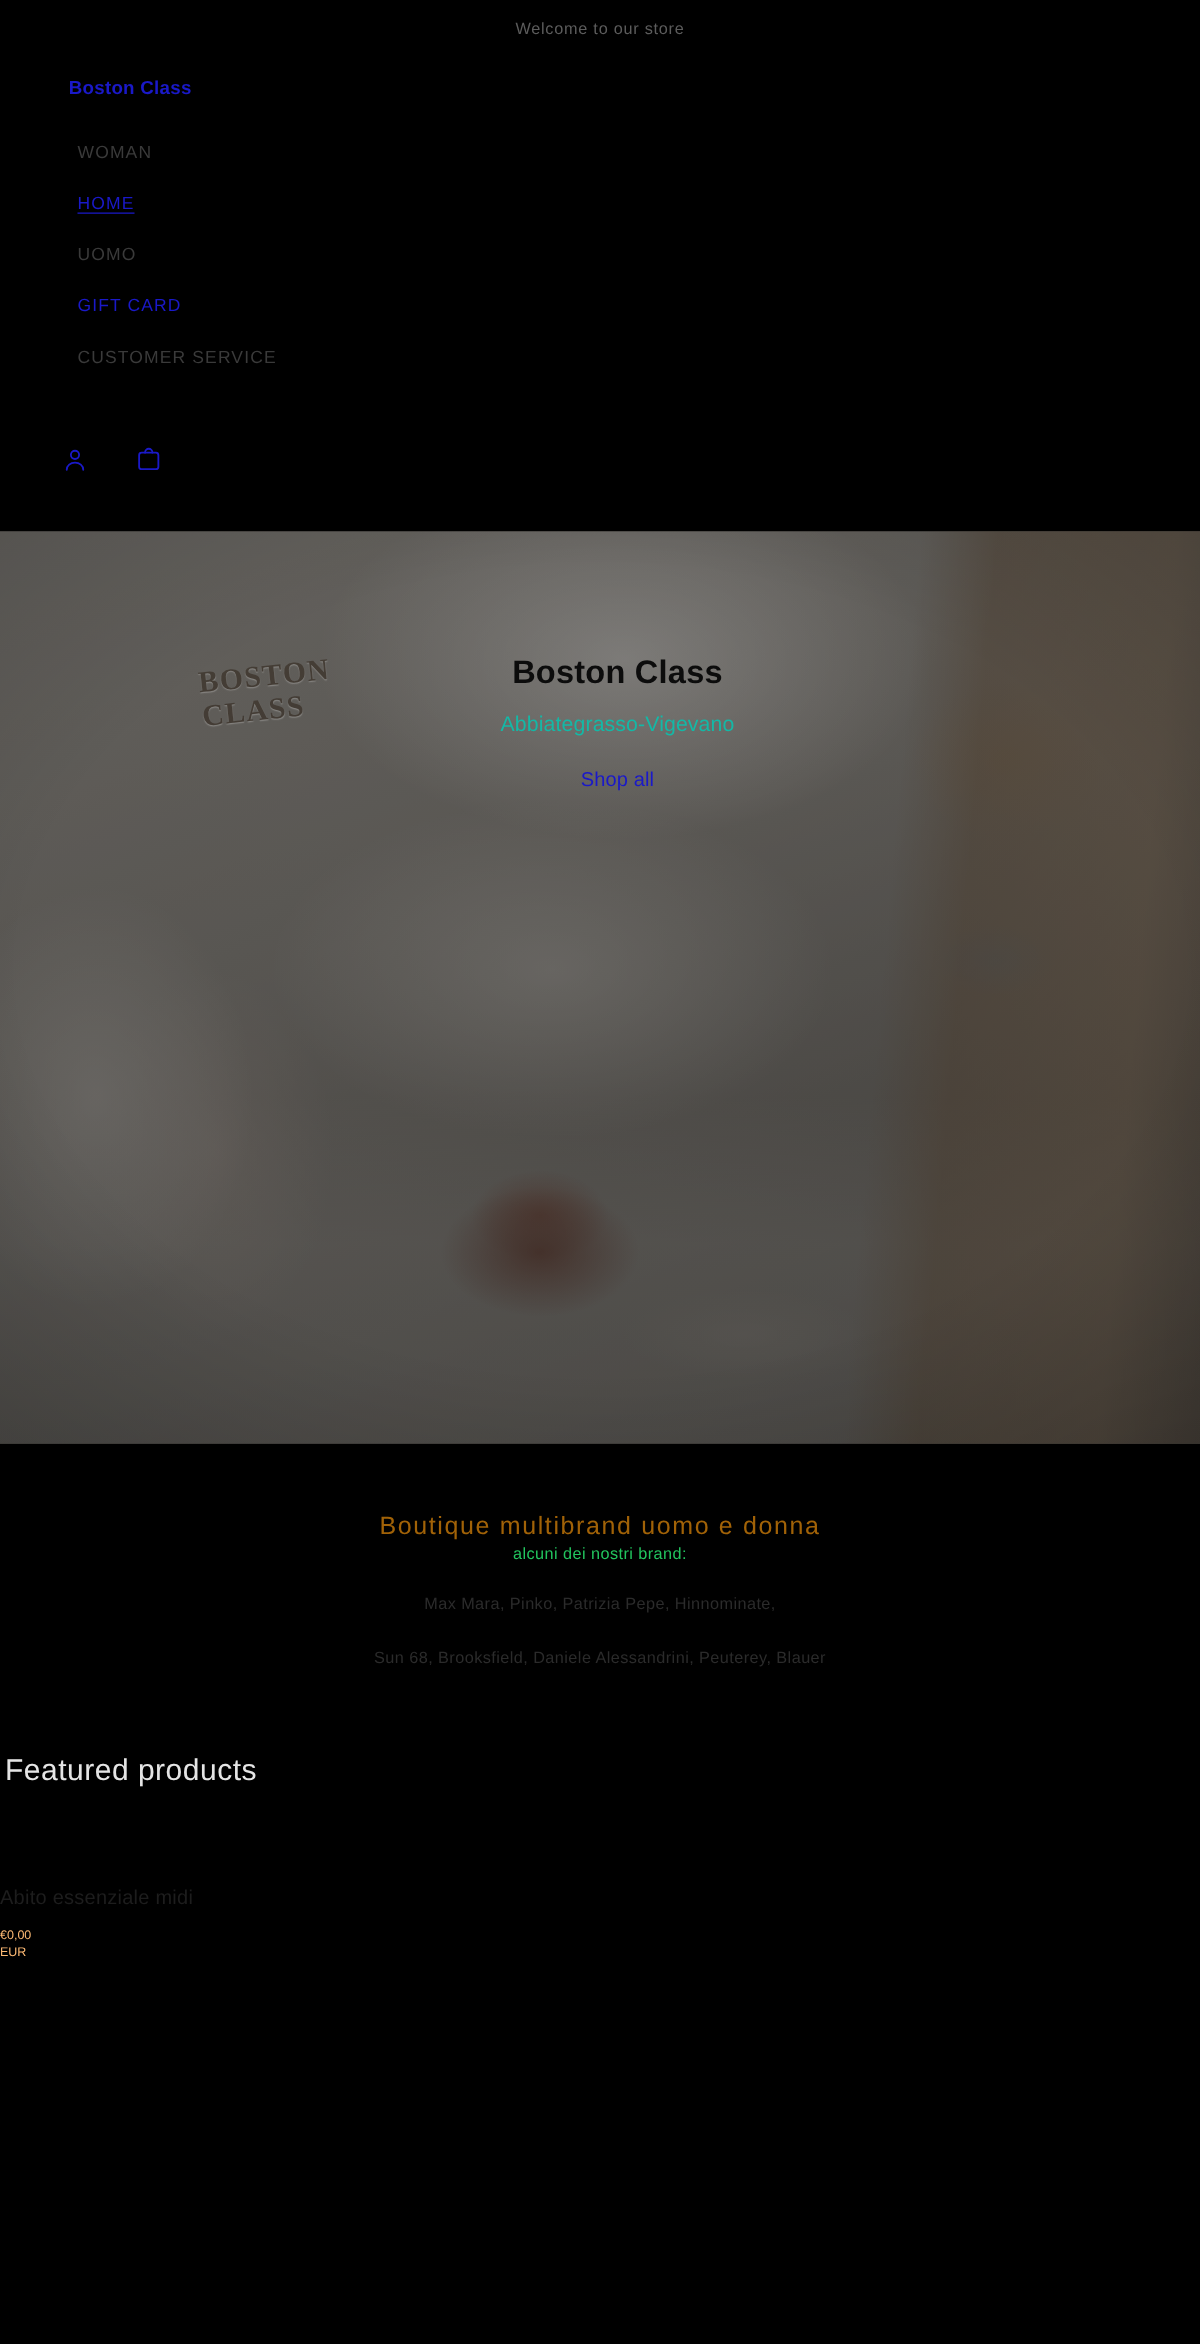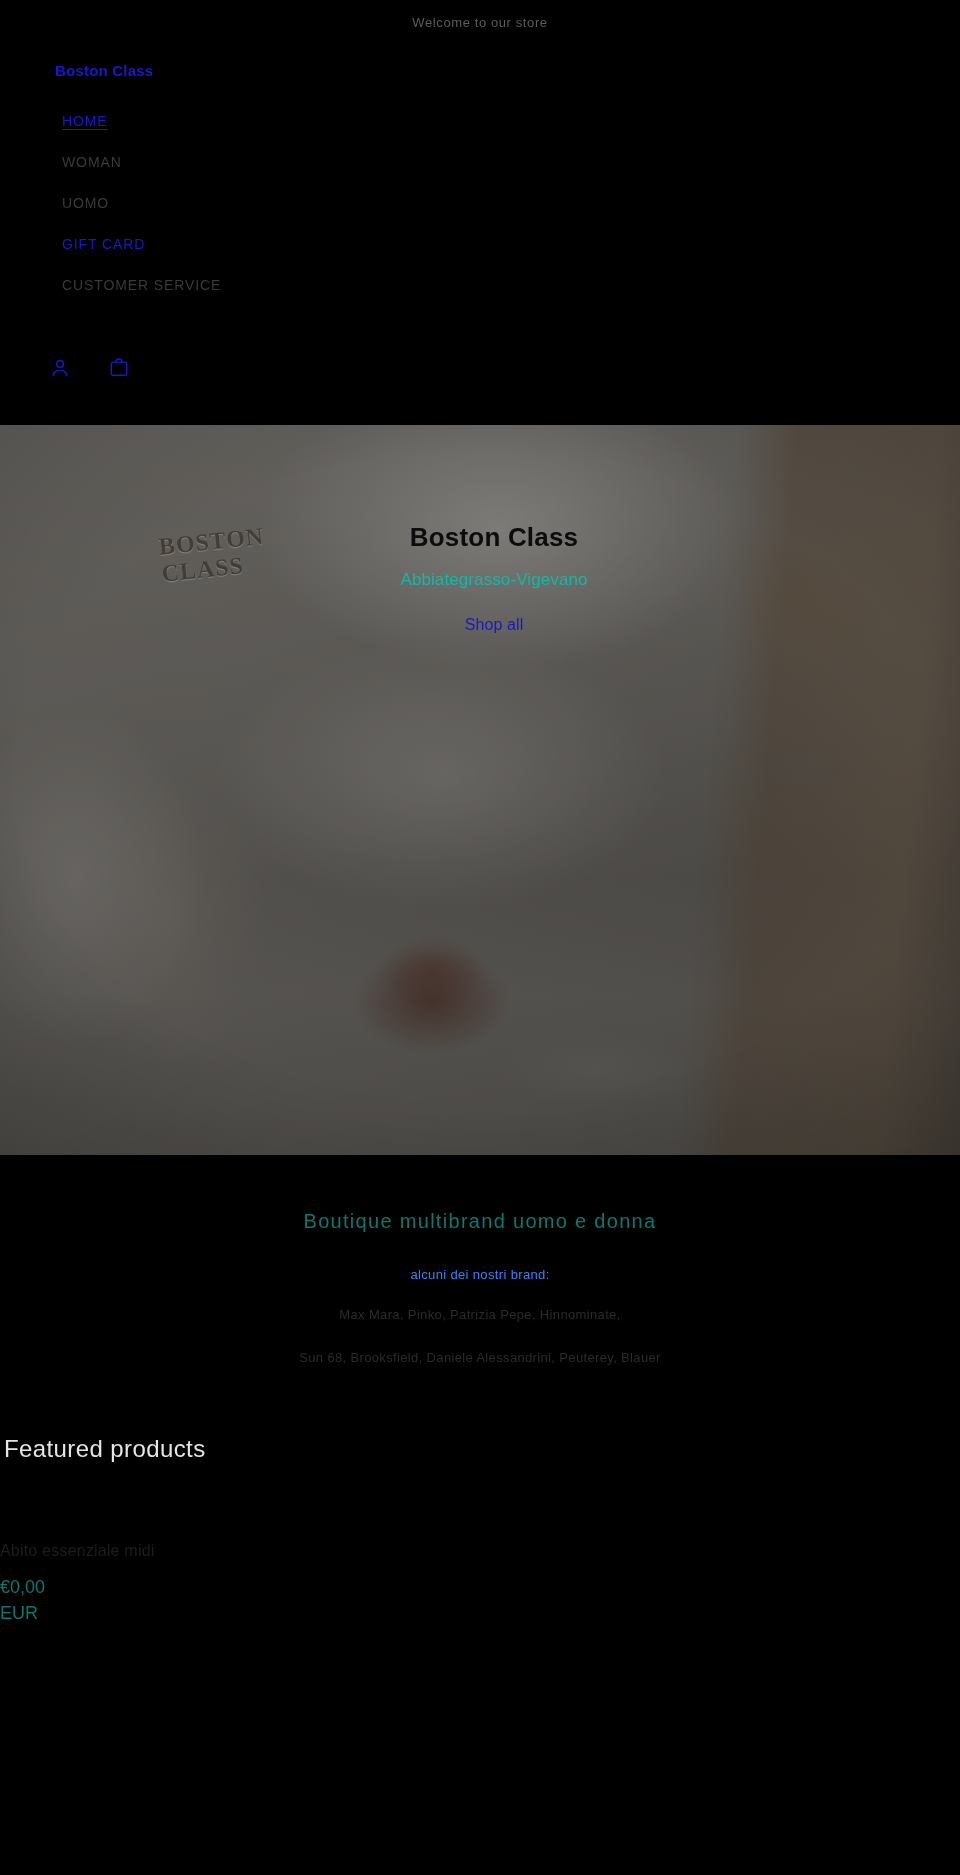--- a/index.html
+++ b/index.html
@@ -186,30 +186,29 @@
   
   .richtext {
     width: 100%;
     background: #000000;
     padding: 52px 0 44px 0;
     text-align: center;
   }
   .richtext-heading {
     font-size: 20px;
     font-weight: 400;
-    color: #0f766e;
+    color: #a16207;
     letter-spacing: 1.3px;
     line-height: 1.4;
     padding: 0 28px;
     text-align: center;
   }
   .richtext-lead {
-    margin-top: 32px;
     font-size: 13px;
-    color: #3b82f6;
+    color: #22c55e;
     letter-spacing: 0.35px;
   }
   .richtext-line {
     margin-top: 23px;
     font-size: 13px;
     color: #2b2b2b;
     letter-spacing: 0.35px;
     line-height: 1.5;
     padding: 0 30px;
   }
@@ -247,22 +246,22 @@
   .product-title {
     display: block;
     font-size: 16px;
     color: #1d1d1d;
     text-decoration: none;
     letter-spacing: 0.2px;
     line-height: 1.3;
   }
   .product-price {
     margin-top: 12px;
-    font-size: 18px;
-    color: #0f766e;
+    font-size: 10px;
+    color: #fdba74;
     line-height: 1.45;
   }
   .product-price .price-amount { display: block; }
   .product-price .price-currency { display: block; }
 </style>
 </head>
 <body>
 
 <div class="announcement-bar">
   <span class="announcement-text">Welcome to our store</span>
@@ -270,24 +269,24 @@
 
 <header class="site-header">
 
   <div class="brand-row">
     <a href="#" class="brand-link">Boston Class</a>
   </div>
 
   <nav>
     <ul class="main-nav">
       <li>
+        <a href="#" class="nav-link">WOMAN</a>
+      </li>
+      <li>
         <a href="#" class="nav-link is-active">HOME</a>
-      </li>
-      <li>
-        <a href="#" class="nav-link">WOMAN</a>
       </li>
       <li>
         <a href="#" class="nav-link">UOMO</a>
       </li>
       <li>
         <a href="#" class="nav-link is-accent">GIFT CARD</a>
       </li>
       <li>
         <a href="#" class="nav-link">CUSTOMER SERVICE</a>
       </li>

